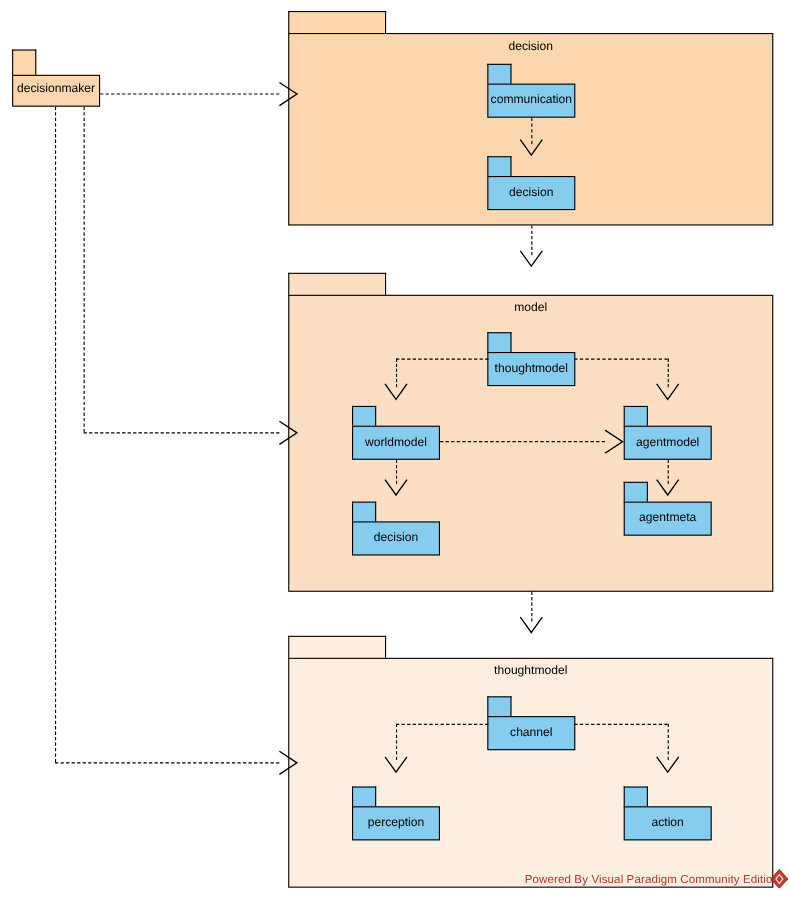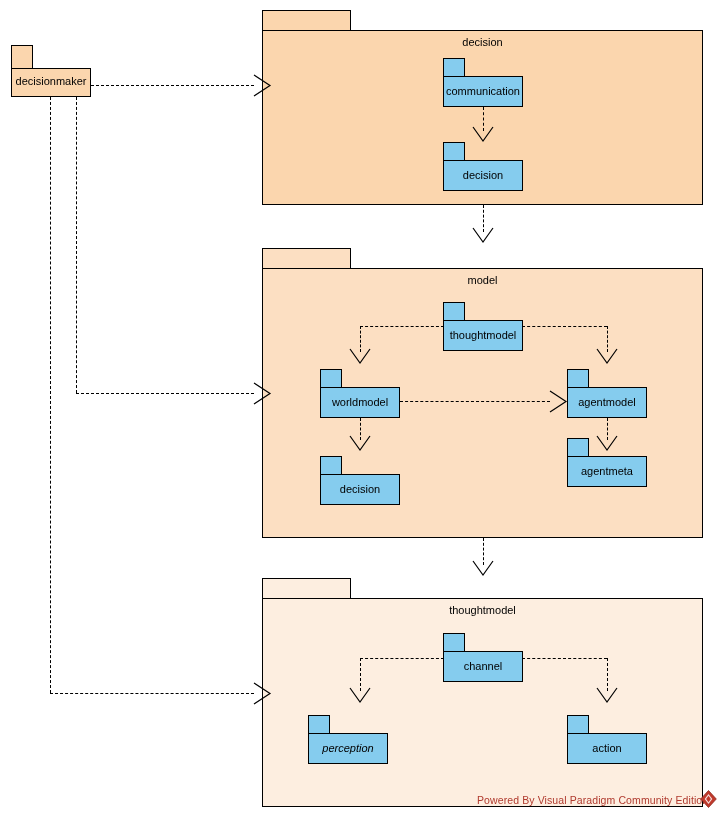--- a/index.html
+++ b/index.html
@@ -209,21 +209,21 @@
     <div class="pkg-body" style="top:20px; width:441px; height:209px; background:#fdeee0;"></div>
     <div class="pkg-label" style="top:26px;">thoughtmodel</div>
   </div>
 
   <div class="pkg pkg-inner" style="left:443px; top:633px; width:80px; height:49px;">
     <div class="pkg-tab" style="width:22px; height:19px; background:#85ccee;"></div>
     <div class="pkg-body" style="top:18px; width:80px; height:31px; background:#85ccee;"></div>
     <div class="pkg-label" style="top:33px;">channel</div>
   </div>
 
-  <div class="pkg pkg-inner" style="left:308px; top:715px; width:80px; height:49px;font-style:italic;">
+  <div class="pkg pkg-inner" style="left:320px; top:715px; width:80px; height:49px;">
     <div class="pkg-tab" style="width:22px; height:19px; background:#85ccee;"></div>
     <div class="pkg-body" style="top:18px; width:80px; height:31px; background:#85ccee;"></div>
     <div class="pkg-label" style="top:33px;">perception</div>
   </div>
 
   <div class="pkg pkg-inner" style="left:567px; top:715px; width:80px; height:49px;">
     <div class="pkg-tab" style="width:22px; height:19px; background:#85ccee;"></div>
     <div class="pkg-body" style="top:18px; width:80px; height:31px; background:#85ccee;"></div>
     <div class="pkg-label" style="top:33px;">action</div>
   </div>

